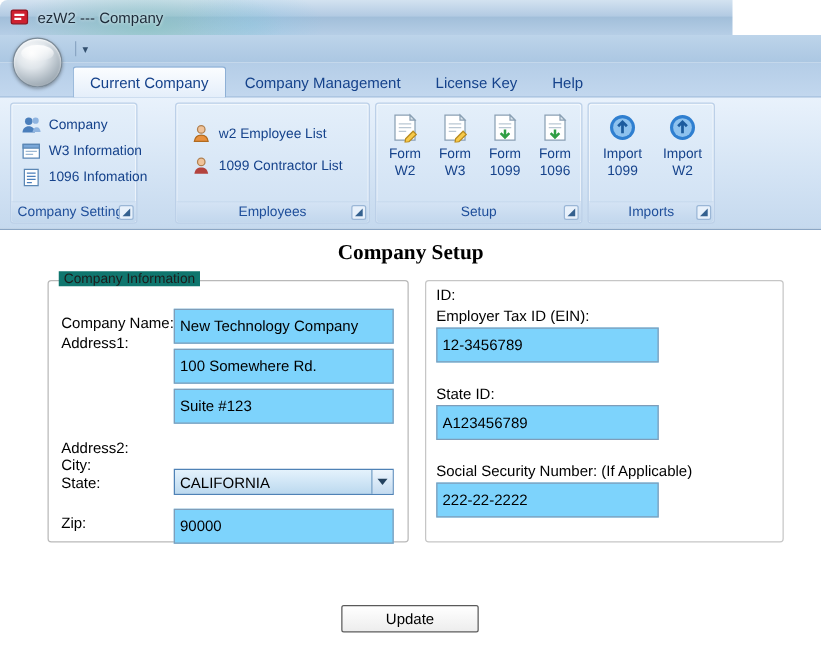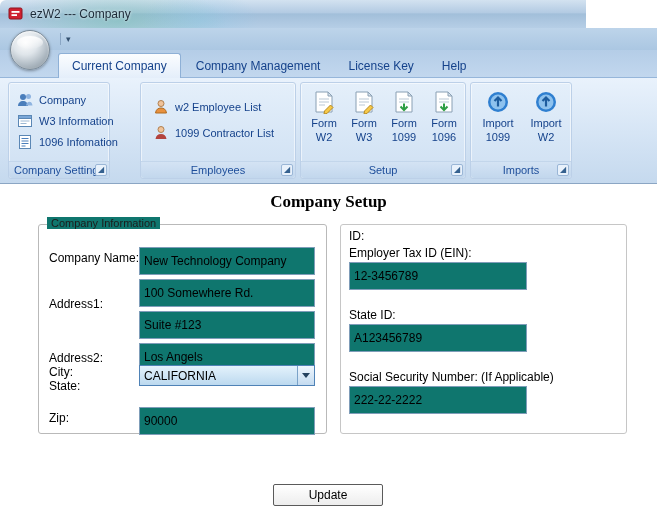--- a/index.html
+++ b/index.html
@@ -69,21 +69,21 @@
   
   .main { position:absolute; left:0; top:184px; width:657px; height:344px; background:#fff; }
   .page-title { position:absolute; left:0; top:8px; width:100%; text-align:center;
     font-family:"Liberation Serif","DejaVu Serif",serif; font-weight:bold; font-size:17px; color:#000; }
   .groupbox { position:absolute; left:38px; top:40px; width:289px; height:210px;
     border:1px solid #b9b9b9; border-radius:3px; }
   .legend { position:absolute; top:-8px; left:8px; background:#0f766e; padding:0 4px;
     font-size:11px; color:#1c1c1c; }
   .flabel { position:absolute; left:10px; font-size:12px; color:#000; white-space:nowrap; }
   .tbox { position:absolute; left:100px; width:176px; height:20px; border:1px solid #7f9db9;
-    font-size:12px; padding:13px 4px; font-family:inherit; background:#0f766e; color:#000; }
+    font-size:12px; padding:13px 4px; font-family:inherit; background:#7dd3fc; color:#000; }
   .combo { position:absolute; left:100px; width:176px; height:21px; border:1px solid #4f82b6;
     background:linear-gradient(#e4f2fc,#bcd9ef); font-size:12px; color:#000;
     display:flex; align-items:center; padding-left:4px; cursor:pointer; }
   .combo .combo-arrow { position:absolute; right:0; top:0; width:17px; height:100%;
     border-left:1px solid #7aa2c8; background:linear-gradient(#eef6fd,#c4dbf0);
     display:flex; align-items:center; justify-content:center; }
   .combo .combo-arrow::after { content:""; border-left:4px solid transparent;
     border-right:4px solid transparent; border-top:5px solid #24425f; }
   .idbox { position:absolute; left:340px; top:40px; width:287px; height:210px;
     border:1px solid #c6c6c6; border-radius:3px; }
@@ -272,31 +272,30 @@
 
   <div class="main">
     <div class="page-title">Company Setup</div>
 
     <div class="groupbox">
       <span class="legend">Company Information</span>
 
       <span class="flabel" style="top:26px;">Company Name:</span>
       <input class="tbox" style="top: 22px;" type="text" value="New Technology Company">
 
-      <span class="flabel" style="top:72px;">Address1:</span>
+      <span class="flabel" style="top:42px;">Address1:</span>
       <input class="tbox" style="top: 54px;" type="text" value="100 Somewhere Rd.">
 
       <span class="flabel" style="top:90px;margin-top:36px;">Address2:</span>
       <input class="tbox" style="top: 86px;" type="text" value="Suite #123">
 
       <span class="flabel" style="top:140px;">City:</span>
-      <input class="tbox" style="top: 118px;" type="text" value="Los Angels">
 
       <span class="flabel" style="top:154px;">State:</span>
-      <div class="combo" style="top:140px;">
+      <div class="combo" style="top:150px;">
         <span>CALIFORNIA</span>
         <span class="combo-arrow"></span>
       </div>
 
       <span class="flabel" style="top:186px;">Zip:</span>
       <input class="tbox" style="top: 182px;" type="text" value="90000">
     </div>
 
     <div class="idbox">
       <span class="flabel" style="top:4px;font-weight:normal;">ID:</span>

